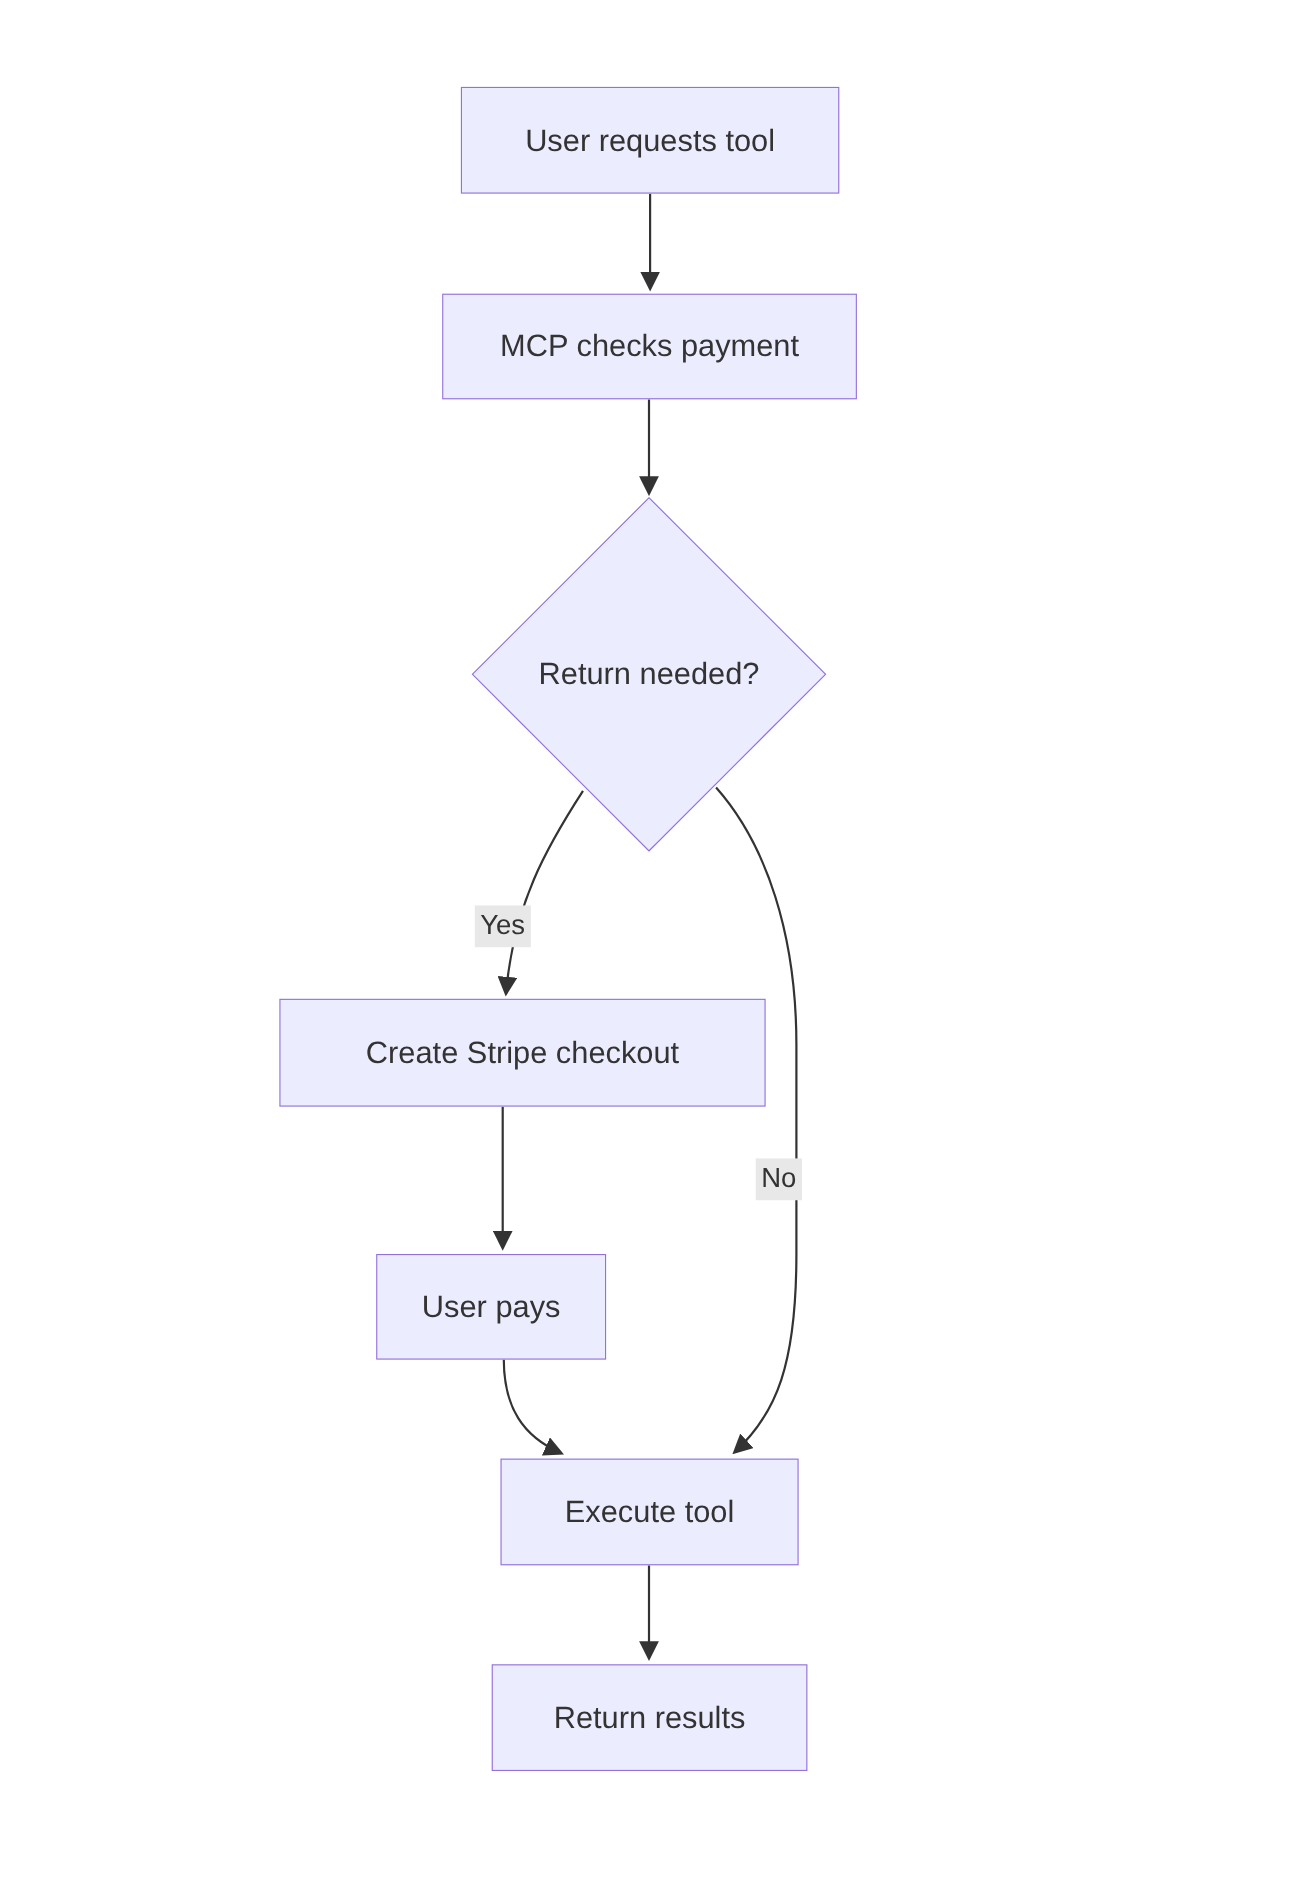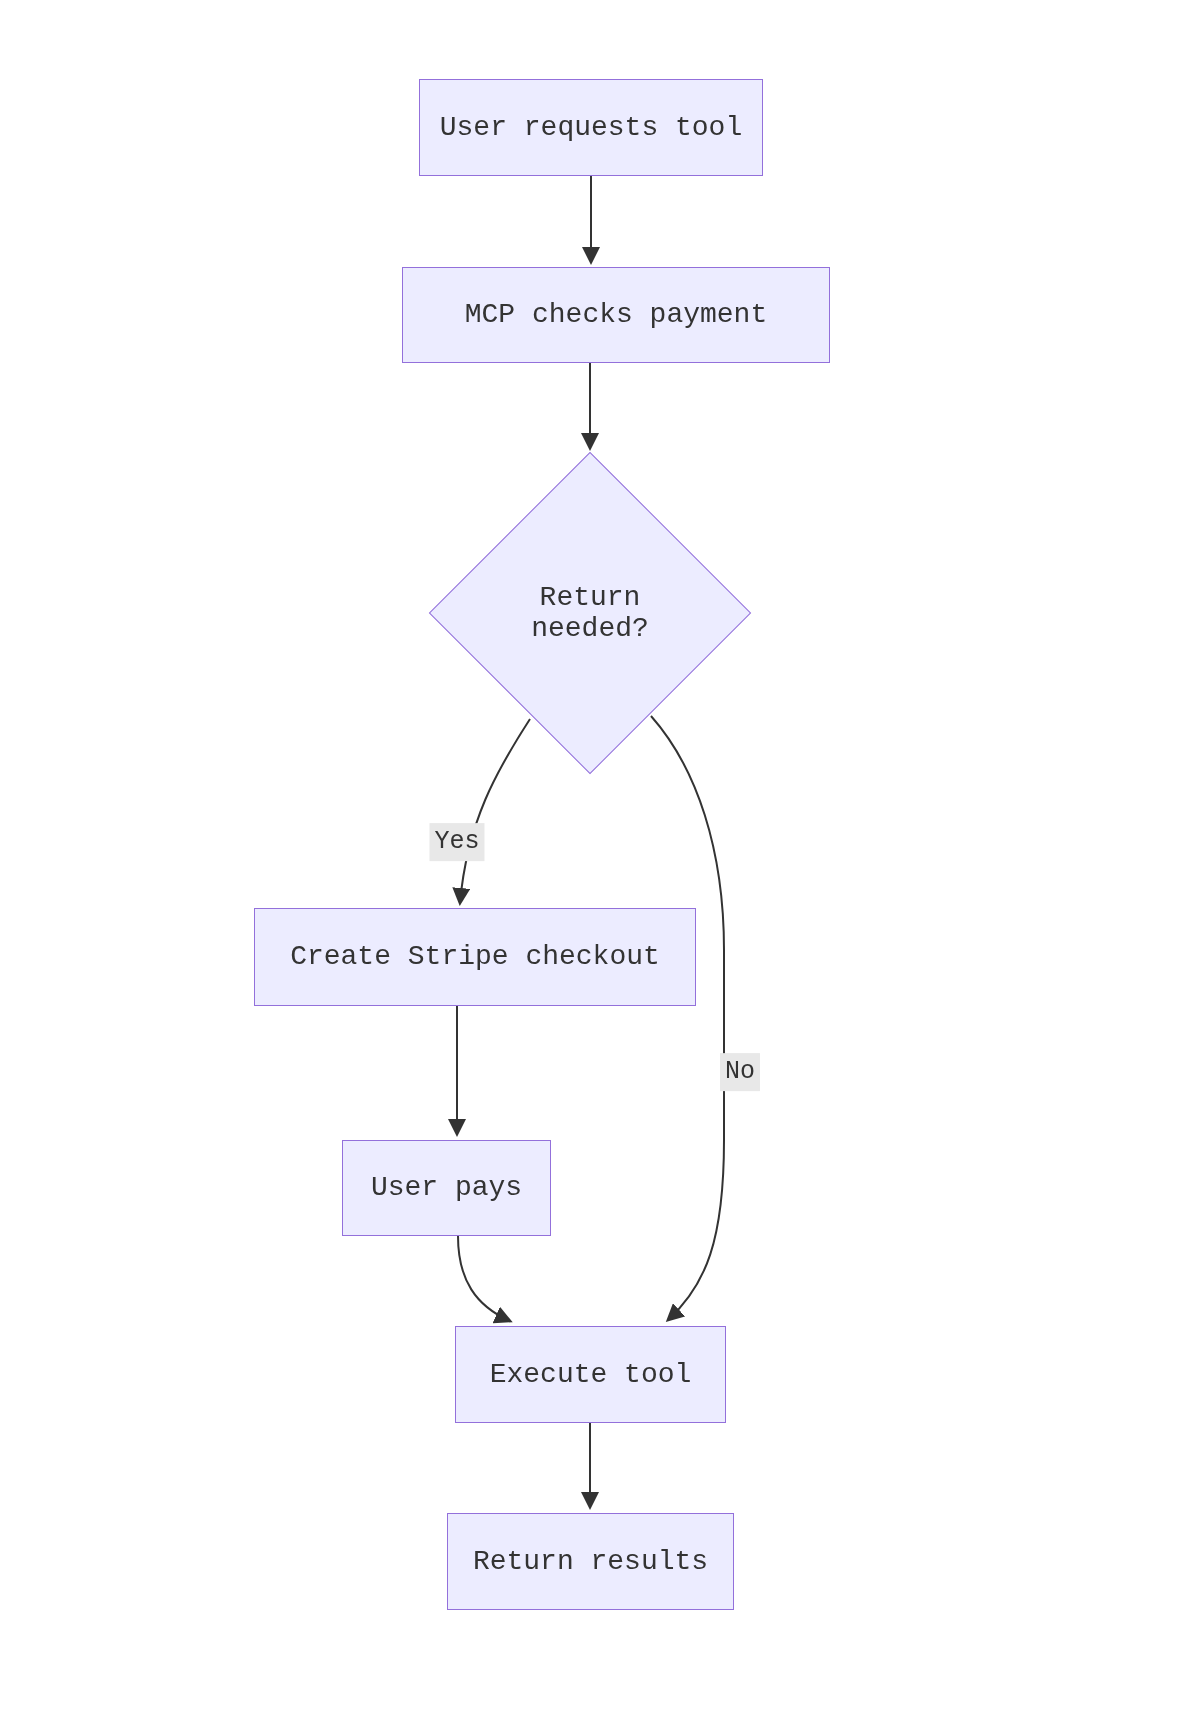--- a/index.html
+++ b/index.html
@@ -1,19 +1,19 @@
 <!DOCTYPE html>
 <html style="--node-fill: #ECECFF; --node-border: #9370DB; --edge-line: #333333; --text-color: #333333; --edge-label-bg: #e8e8e8; --background: #ffffff;"><head>
 <meta charset="utf-8">
 <style>
   html,body{margin:0;padding:0;background:#fff;}
   .canvas{
     position:relative;width:1186px;height:1712px;
     background:var(--background,#ffffff);
-    font-family:Liberation Mono, monospace;
+    font-family:Liberation Sans, sans-serif;
     color:var(--text-color,#333333);
     overflow:hidden;
   }
   .edges{position:absolute;left:0;top:0;width:1186px;height:1712px;}
   .edges path{fill:none;stroke:var(--edge-line,#333333);stroke-width:2;}
   .node{
     position:absolute;display:flex;align-items:center;justify-content:center;
     background:var(--node-fill,#ECECFF);
     border:1.5px solid var(--node-border,#9370DB);
     box-sizing:border-box;font-size:28px;text-align:center;line-height:1.2;
@@ -49,21 +49,21 @@
     <path d="M651,716 C697,768 724,850 724,950 L724,1140 C724,1240 706,1285 668,1320" marker-end="url(#arrow)"></path>
     <path d="M457,1006 L457,1134" marker-end="url(#arrow)"></path>
     <path d="M458,1236 C458,1280 476,1306 510,1321" marker-end="url(#arrow)"></path>
     <path d="M590,1423 L590,1507" marker-end="url(#arrow)"></path>
   </svg>
 
   <div class="node" style="left:419px;top:79px;width:344px;height:97px;">
     <span>User requests tool</span>
   </div>
 
-  <div class="node" style="left:402px;top:267px;width:428px;height:96px;">
+  <div class="node" style="left:402px;top:267px;width:377px;height:96px;">
     <span>MCP checks payment</span>
   </div>
 
   <div class="diamond-wrap" style="left:476px;top:499px;width:228px;height:228px;">
     <div class="diamond-shape"></div>
     <span class="diamond-label">Return needed?</span>
   </div>
 
   <div class="node" style="left:254px;top:908px;width:442px;height:98px;">
     <span>Create Stripe checkout</span>
@@ -76,15 +76,15 @@
   <div class="node" style="left:455px;top:1326px;width:271px;height:97px;">
     <span>Execute tool</span>
   </div>
 
   <div class="node" style="left:447px;top:1513px;width:287px;height:97px;">
     <span>Return results</span>
   </div>
 
   <div class="edge-label" style="left:457px;top:842px;">Yes</div>
 
-  <div class="edge-label" style="left:740px;top:1072px;">No</div>
+  <div class="edge-label" style="left:708px;top:1072px;">No</div>
 
 </div>
 
 </body></html>

